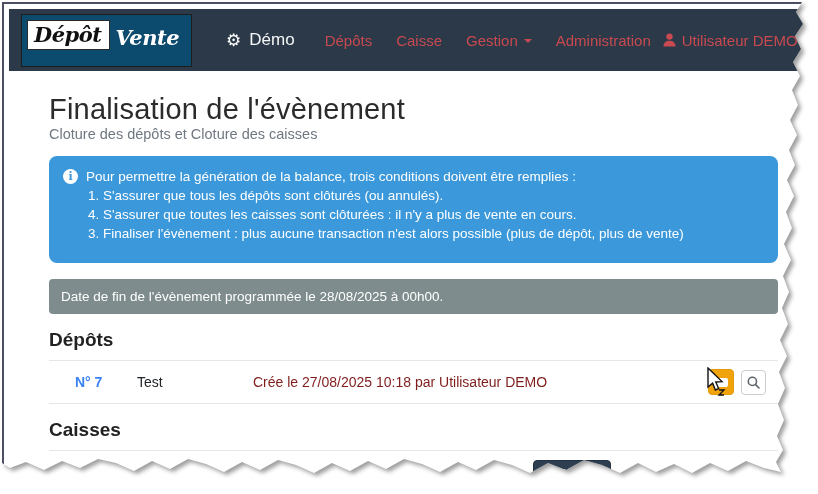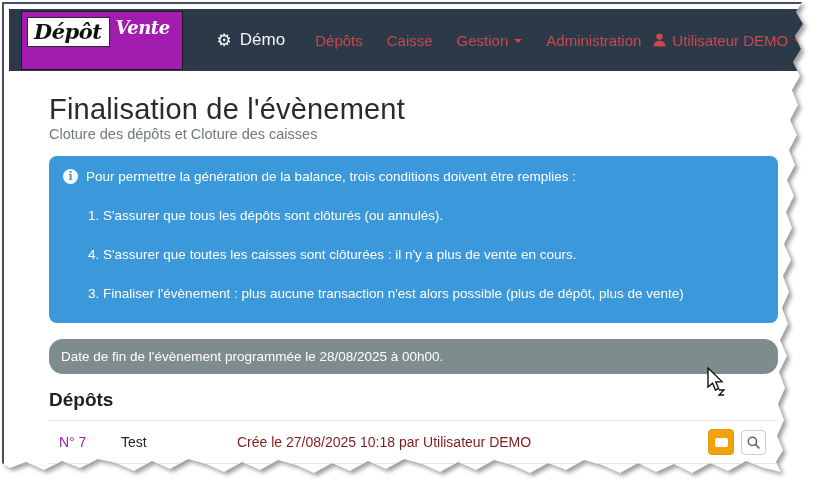--- a/index.html
+++ b/index.html
@@ -11,27 +11,27 @@
     filter: drop-shadow(3px 3px 2px rgba(0,0,0,.38)); }
   .frame { position:relative; width:806px; height:482px; background:#fff;
     border:2px solid #4c4f63;
     padding:5px 0 0 5px;
     clip-path: polygon(800px 0px,794px 10px,801px 22px,793px 34px,799px 47px,791px 60px,798px 74px,790px 88px,796px 103px,788px 118px,795px 133px,787px 148px,793px 163px,785px 178px,792px 194px,784px 210px,790px 226px,782px 242px,789px 258px,781px 274px,787px 290px,780px 306px,786px 322px,778px 338px,785px 354px,777px 370px,783px 386px,776px 402px,782px 418px,775px 434px,781px 448px,774px 460px,779px 470px,762px 466px,744px 459px,726px 469px,708px 461px,690px 471px,672px 462px,654px 470px,636px 461px,618px 471px,600px 463px,582px 458px,564px 468px,546px 461px,528px 471px,510px 463px,492px 458px,474px 468px,456px 460px,438px 470px,420px 462px,402px 457px,384px 467px,366px 459px,348px 469px,330px 461px,312px 471px,294px 463px,276px 458px,258px 468px,240px 460px,222px 470px,204px 462px,186px 457px,168px 467px,150px 459px,132px 469px,114px 461px,96px 457px,78px 466px,60px 459px,42px 468px,24px 460px,8px 466px,0px 461px,0px 0px);
   }
 
   
   .navbar { height:62px; background:#2c3948; display:flex; align-items:center;
     padding:0 14px 0 12px; }
-  .brand { display:inline-flex; align-items:flex-start; background:#a21caf;
-    border:1px solid #1d1d1d; padding:5px 12px 22px 5px; cursor:pointer; }
+  .brand { display:inline-flex; align-items:flex-end; background:#0c4a6e;
+    border:1px solid #1d1d1d; padding:5px 12px 16px 5px; cursor:pointer; }
   .brand .p1 { background:#fff; color:#101010; border:1px solid #2a2a2a;
     font-family:"DejaVu Serif", serif; font-style:italic; font-weight:bold;
     font-size:21px; padding:1px 8px 2px 6px; letter-spacing:-.5px; }
   .brand .p2 { color:#fff; font-family:"DejaVu Serif", serif; font-style:italic;
-    font-weight:bold; font-size:18px; margin-left:5px; letter-spacing:-.5px; }
+    font-weight:bold; font-size:21px; margin-left:5px; letter-spacing:-.5px; }
   .nav-env { display:flex; align-items:center; gap:8px; color:#f4f6f7;
     font-size:17px; margin-left:34px; cursor:pointer; }
   .gear { color:#fff; font-family:"DejaVu Sans", sans-serif; font-size:17px; line-height:1; }
   .nav-links { display:flex; align-items:center; margin-left:18px; }
   .nav-link { color:#c8494f; font-size:15px; padding:8px 12px; cursor:pointer;
     display:flex; align-items:center; gap:6px; white-space:nowrap; }
   .caret { width:0; height:0; border-left:4px solid transparent;
     border-right:4px solid transparent; border-top:4px solid currentColor;
     display:inline-block; margin-top:2px; }
   .nav-spacer { flex:1; }
@@ -43,31 +43,31 @@
   h1 { font-size:29px; font-weight:400; color:#2b2b2b; margin-top:12px; letter-spacing:.2px; }
   .subtitle { color:#6f7781; font-size:14.5px; }
 
   .alert-info { background:#3b98da; color:#fff; border-radius:8px;
     margin-top:14px; padding:11px 14px 20px 14px; font-size:13.5px; line-height:19px; }
   .alert-intro { display:flex; align-items:flex-start; gap:8px; }
   .info-icon { flex:0 0 auto; width:15px; height:15px; border-radius:50%;
     background:#fff; color:#3b98da; font-family:"DejaVu Serif", serif;
     font-weight:bold; font-size:11px; line-height:15px; text-align:center;
     margin-top:2px; }
-  .alert-item { padding-left:25px;margin-top:20px; }
+  .alert-item { padding-left:25px; }
 
-  .notice { background:#7e8c8d; color:#fff; border-radius:14px; margin-top:16px;
+  .notice { background:#7e8c8d; color:#fff; border-radius:4px; margin-top:16px;
     padding:10px 12px; font-size:13.5px; }
 
   .section-heading { font-size:19px; font-weight:bold; color:#222;
     margin-top:15px; padding-bottom:9px; }
 
   .depot-row { display:flex; align-items:center; padding:8px 12px 8px 10px;
     border-top:1px solid #e4e7ea; border-bottom:1px solid #e4e7ea; min-height:43px; }
-  .depot-num { width:62px; font-weight:normal; font-size:14px; color:#a21caf; }
+  .depot-num { width:62px; font-weight:bold; font-size:14px; color:#3b82f6;margin-left:16px; }
   .depot-name { width:68px; font-size:14px; color:#212529; }
   .depot-desc { flex:1; font-size:14px; color:#7f1d1d;margin-left:48px; }
   .btn-label { width:26px; height:26px; background:#f0a30c; border:1px solid #e49b09;
     border-radius:4px; display:flex; align-items:center; justify-content:center;
     cursor:pointer; }
   .card-glyph { width:13px; height:9px; background:#fff; border-radius:2px; }
   .btn-search { width:25px; height:25px; background:#fff; border:1px solid #c9ced3;
     border-radius:4px; display:flex; align-items:center; justify-content:center;
     margin-left:7px; cursor:pointer; }
 

